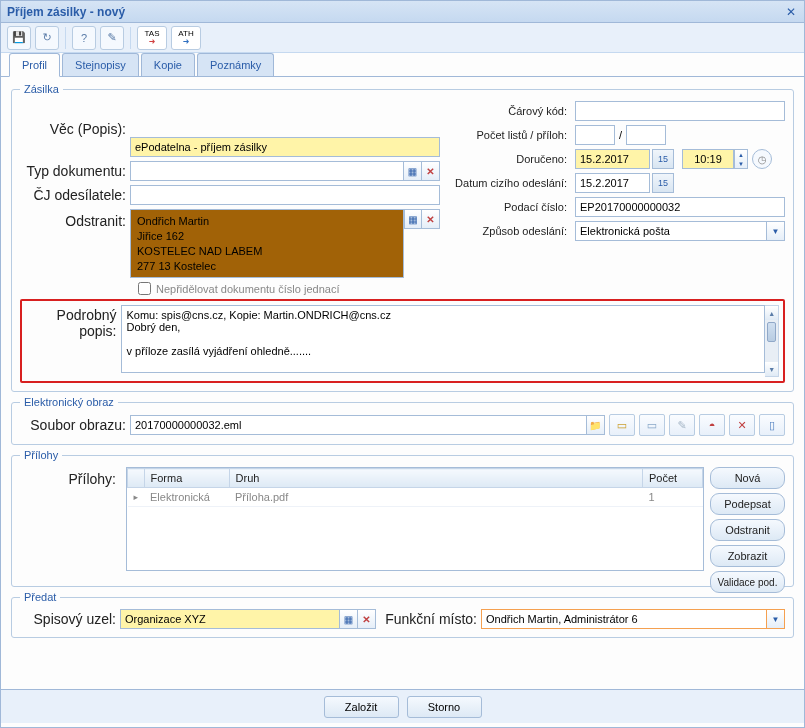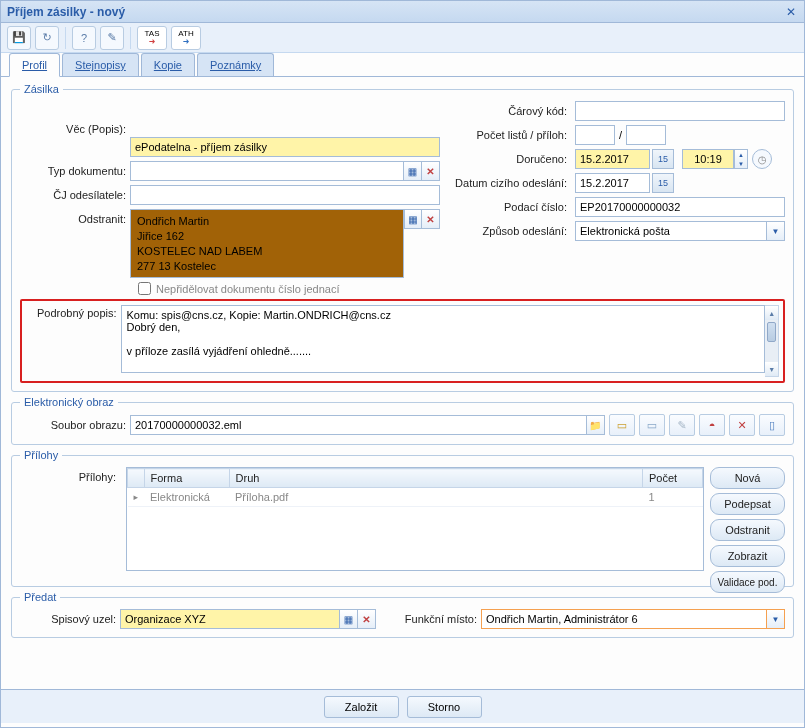--- a/index.html
+++ b/index.html
@@ -80,21 +80,20 @@
   }
   .tab {
     padding: 5px 12px;
     font-size: 11px;
     background: #d6e4f5;
     border: 1px solid #a0b8d8;
     border-bottom: none;
     border-radius: 3px 3px 0 0;
     color: #2a5ca8;
     cursor: pointer;
-    text-decoration: underline;
   }
   .tab.active {
     background: #fdfdfd;
     border-bottom: 1px solid #fdfdfd;
     margin-bottom: -1px;
   }
   .content {
     padding: 6px 10px 4px 10px;
     background: #fdfdfd;
     height: 622px;
@@ -114,21 +113,21 @@
   .row {
     display: flex;
     align-items: center;
     margin-bottom: 4px;
   }
   .label {
     width: 110px;
     text-align: right;
     padding-right: 4px;
     color: #222;
-    font-size: 11px;
+    font-size: 14px;
   }
   .input {
     border: 1px solid #a5bcd8;
     background: #fff;
     height: 20px;
     padding: 2px 4px;
     font-size: 11px;
     font-family: inherit;
   }
   .input.yellow { background: #fff4a8; }

